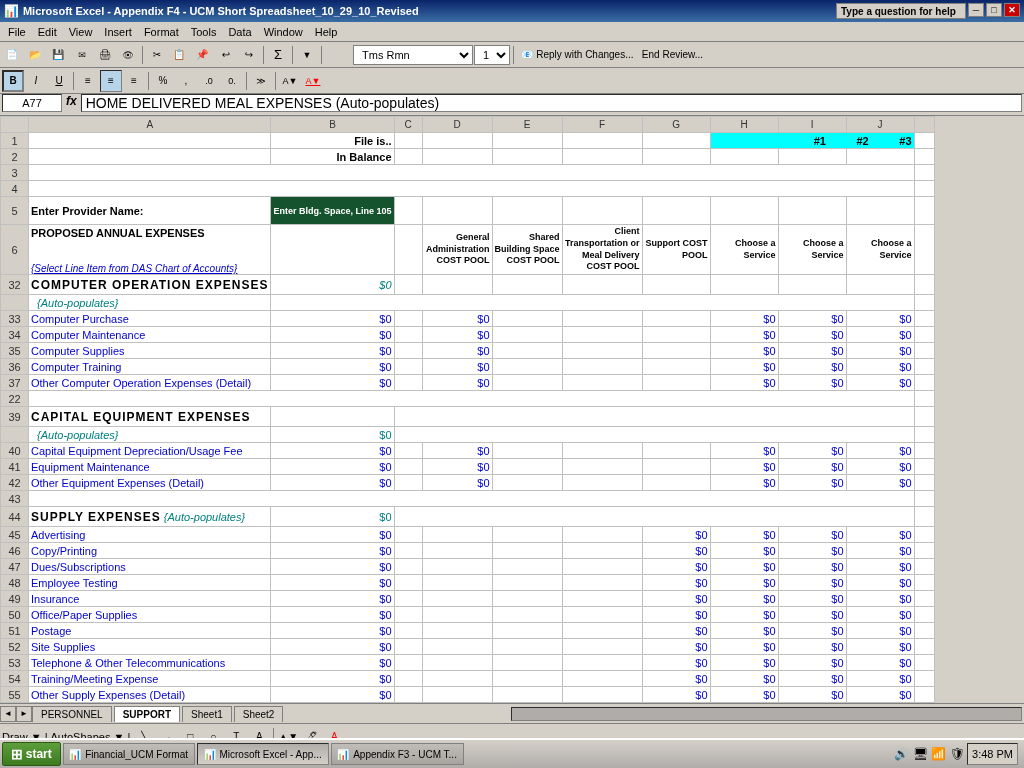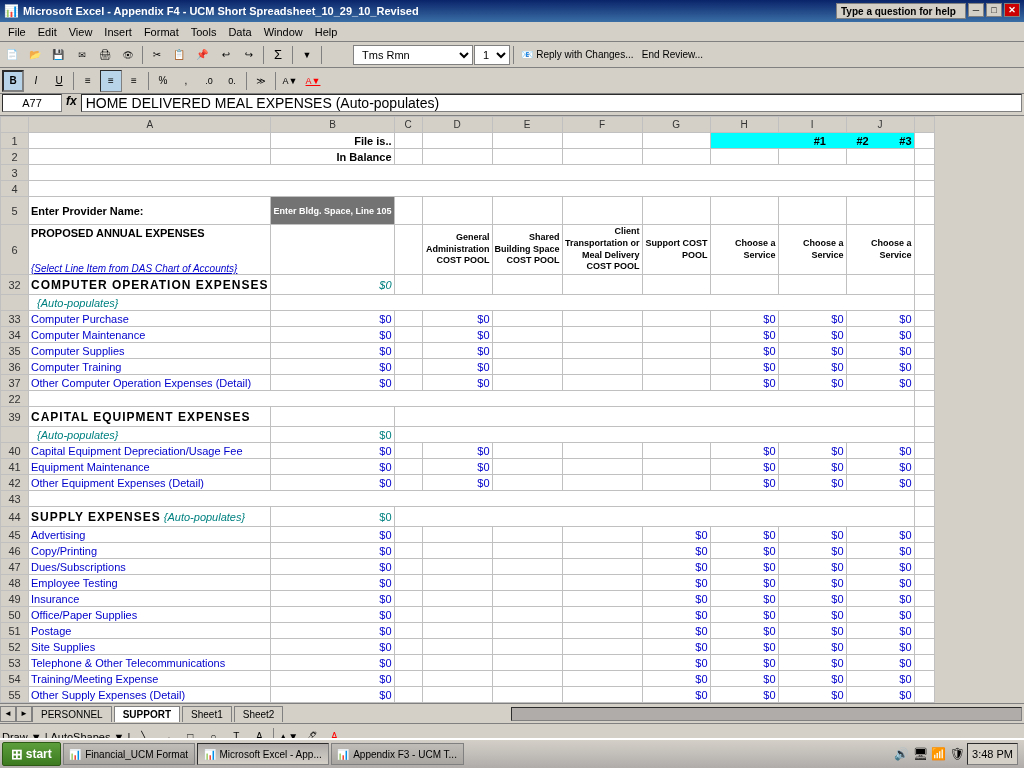--- a/index.html
+++ b/index.html
@@ -150,21 +150,21 @@
       border: 1px solid #808080;
       height: 16px;
       font-weight: normal;
     }
     .cell {
       height: 16px;
       padding: 0 2px;
       font-size: 11px;
       vertical-align: middle;
     }
-    .cell-red { background: #737373; color: white; font-size: 9px; text-align: center; }
+    .cell-red { background: #14532d; color: white; font-size: 9px; text-align: center; }
     .cell-white { background: white; }
     .text-right { text-align: right; }
     .text-center { text-align: right; }
     .bold { font-weight: bold; }
     .italic { font-style: italic; }
     .blue-text { color: #0000cc; }
     .teal-text { color: #008080; }
     .underline { text-decoration: underline; }
     .wrap-text { white-space: normal; line-height: 1.2; }
     .small-font { font-size: 9px; }

